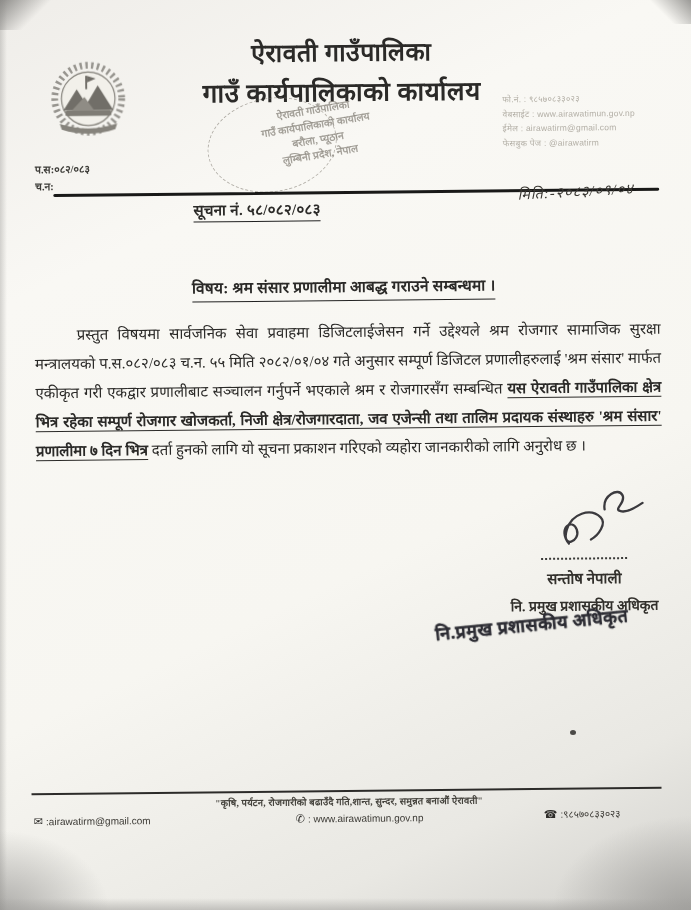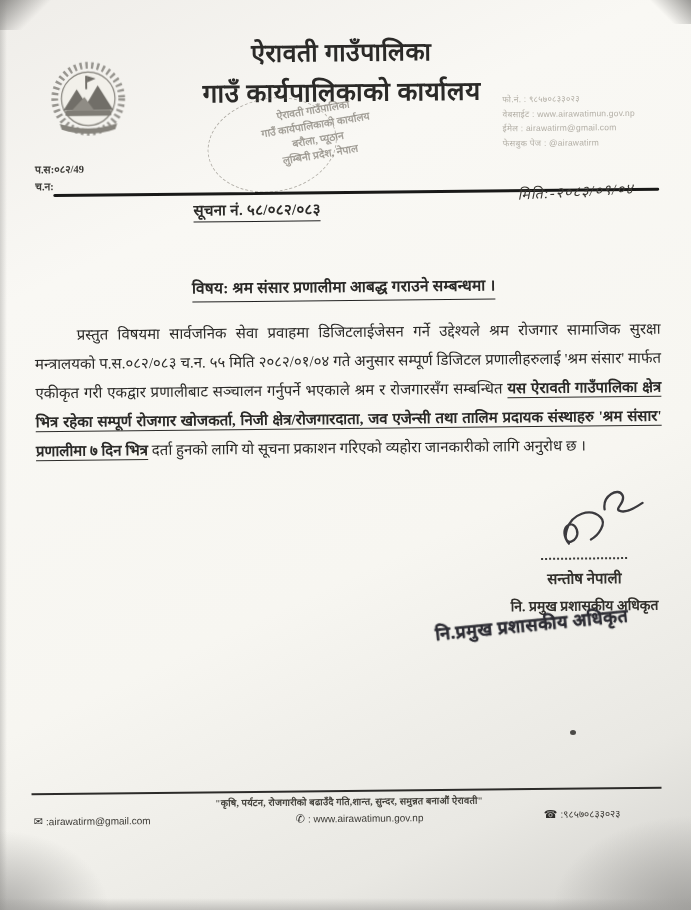--- a/index.html
+++ b/index.html
@@ -129,21 +129,21 @@
     </div>
 
     <div class="contact-block">
       <div>फो.नं. : ९८५७०८३३०२३</div>
       <div>वेबसाईट : www.airawatimun.gov.np</div>
       <div>ईमेल : airawatirm@gmail.com</div>
       <div>फेसबुक पेज : @airawatirm</div>
     </div>
 
     <div class="ref-block">
-      <div>प.स:०८२/49</div>
+      <div>प.स:०८२/०८३</div>
       <div>च.न:</div>
     </div>
 
     <div class="head-rule"></div>
 
     <div class="notice-no">सूचना नं. ५८/०८२/०८३</div>
     <div class="date-hand">मिति:-२०८३/०९/०४</div>
 
     <div class="subject-wrap">
       <span class="subject">विषय: श्रम संसार प्रणालीमा आबद्ध गराउने सम्बन्धमा ।</span>

